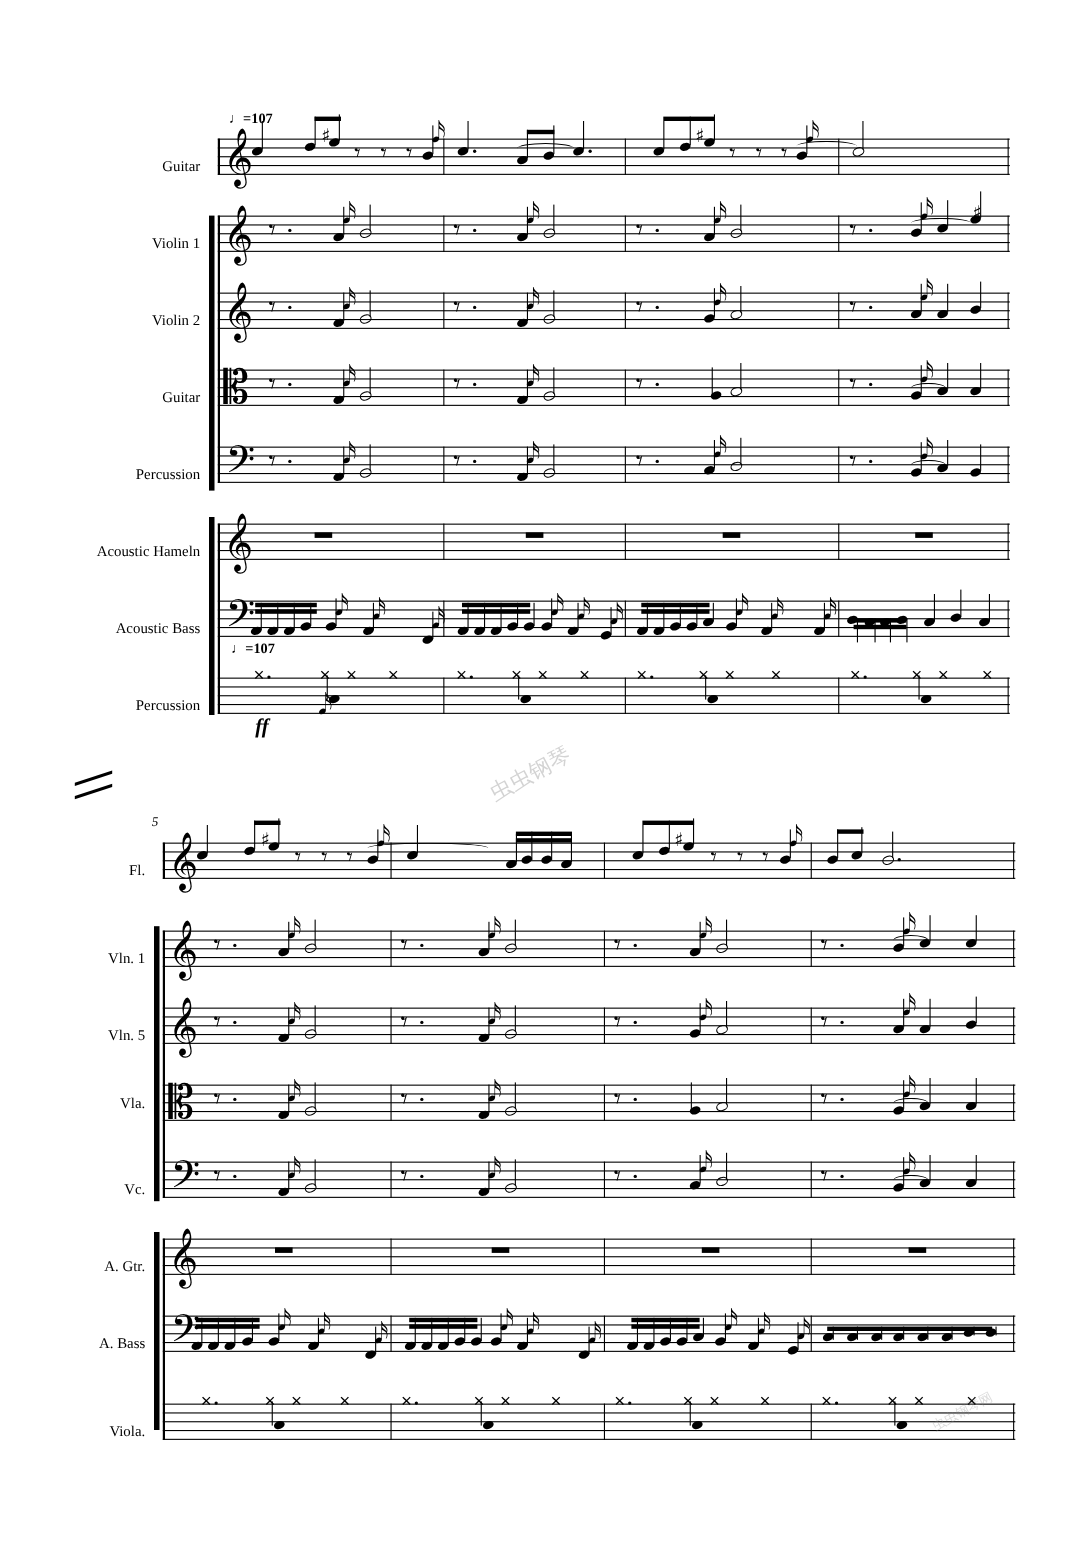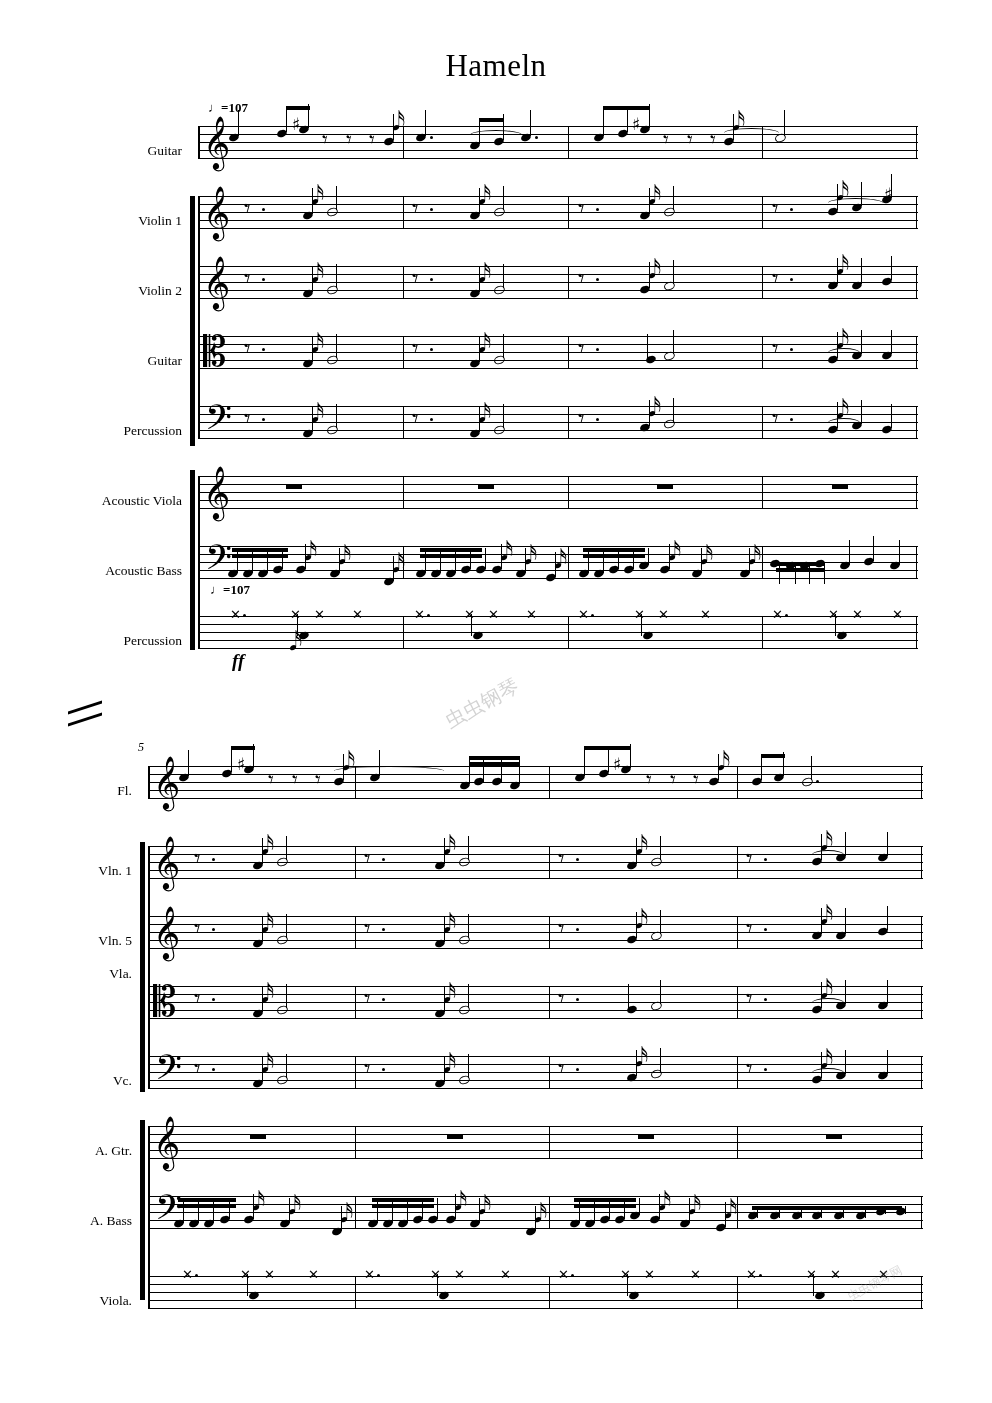--- a/index.html
+++ b/index.html
@@ -197,21 +197,20 @@
   .watermark.small {
     font-size: 12px;
     color: rgba(140,140,140,0.3);
   }
 </style>
 </head>
 <body>
 
 <div class="page">
 
-  <div class="title">Hameln</div>
 
   <div class="system" style="left:0;top:0;width:992px;height:680px;">
 
     <div class="tempo" style="left:208px;top:100px;">
       <span>♩</span><span>=107</span>
     </div>
 
     <div class="staff" style="left:198px;top:126px;width:720px;height:33px;">
       <div class="line" style="top:0px;"></div>
       <div class="line" style="top:8px;"></div>
@@ -456,21 +455,21 @@
 
     <div class="bracket" style="left:190px;top:470px;height:180px;"></div>
 
     <div class="staff" style="left:198px;top:476px;width:720px;height:33px;">
       <div class="line" style="top:0px;"></div>
         <div class="line" style="top:8px;"></div>
         <div class="line" style="top:16px;"></div>
         <div class="line" style="top:24px;"></div>
         <div class="line" style="top:32px;"></div>
     </div>
-    <div class="inst-label" style="left:40px;top:493px;width:142px;">Acoustic Viola</div>
+    <div class="inst-label" style="left:40px;top:493px;width:142px;">Acoustic Hameln</div>
     <div class="glyph clef-treble" style="left:203px;top:469px;">𝄞</div>
     <div class="barline" style="left:403px;top:476px;height:33px;"></div>
     <div class="barline" style="left:568px;top:476px;height:33px;"></div>
     <div class="barline" style="left:762px;top:476px;height:33px;"></div>
     <div class="barline" style="left:916px;top:476px;height:33px;"></div>
     <div class="rest-measure" style="left:286px;top:484px;width:16px;"></div>
     <div class="rest-measure" style="left:478px;top:484px;width:16px;"></div>
     <div class="rest-measure" style="left:657px;top:484px;width:16px;"></div>
     <div class="rest-measure" style="left:832px;top:484px;width:16px;"></div>
 
@@ -782,21 +781,21 @@
     <div class="notehead" style="left:878px;top:928px;"></div>
       <div class="stem" style="left:887px;top:906px;height:24px;"></div>
 
     <div class="staff" style="left:148px;top:986px;width:775px;height:33px;">
       <div class="line" style="top:0px;"></div>
         <div class="line" style="top:8px;"></div>
         <div class="line" style="top:16px;"></div>
         <div class="line" style="top:24px;"></div>
         <div class="line" style="top:32px;"></div>
     </div>
-    <div class="inst-label" style="left:30px;top:966px;width:102px;">Vla.</div>
+    <div class="inst-label" style="left:30px;top:995px;width:102px;">Vla.</div>
     <div class="glyph clef-alto" style="left:153px;top:981px;">𝄡</div>
     <div class="barline" style="left:355px;top:986px;height:33px;"></div>
     <div class="barline" style="left:549px;top:986px;height:33px;"></div>
     <div class="barline" style="left:737px;top:986px;height:33px;"></div>
     <div class="barline" style="left:921px;top:986px;height:33px;"></div>
     <div class="restq" style="left:194px;top:986px;">𝄾</div>
     <div class="dot" style="left:212px;top:998px;"></div>
     <div class="notehead" style="left:253px;top:1010px;"></div>
       <div class="stem" style="left:262px;top:986px;height:26px;"></div>
     <div class="flagtext" style="left:261px;top:980px;">𝅘𝅥𝅯</div>

